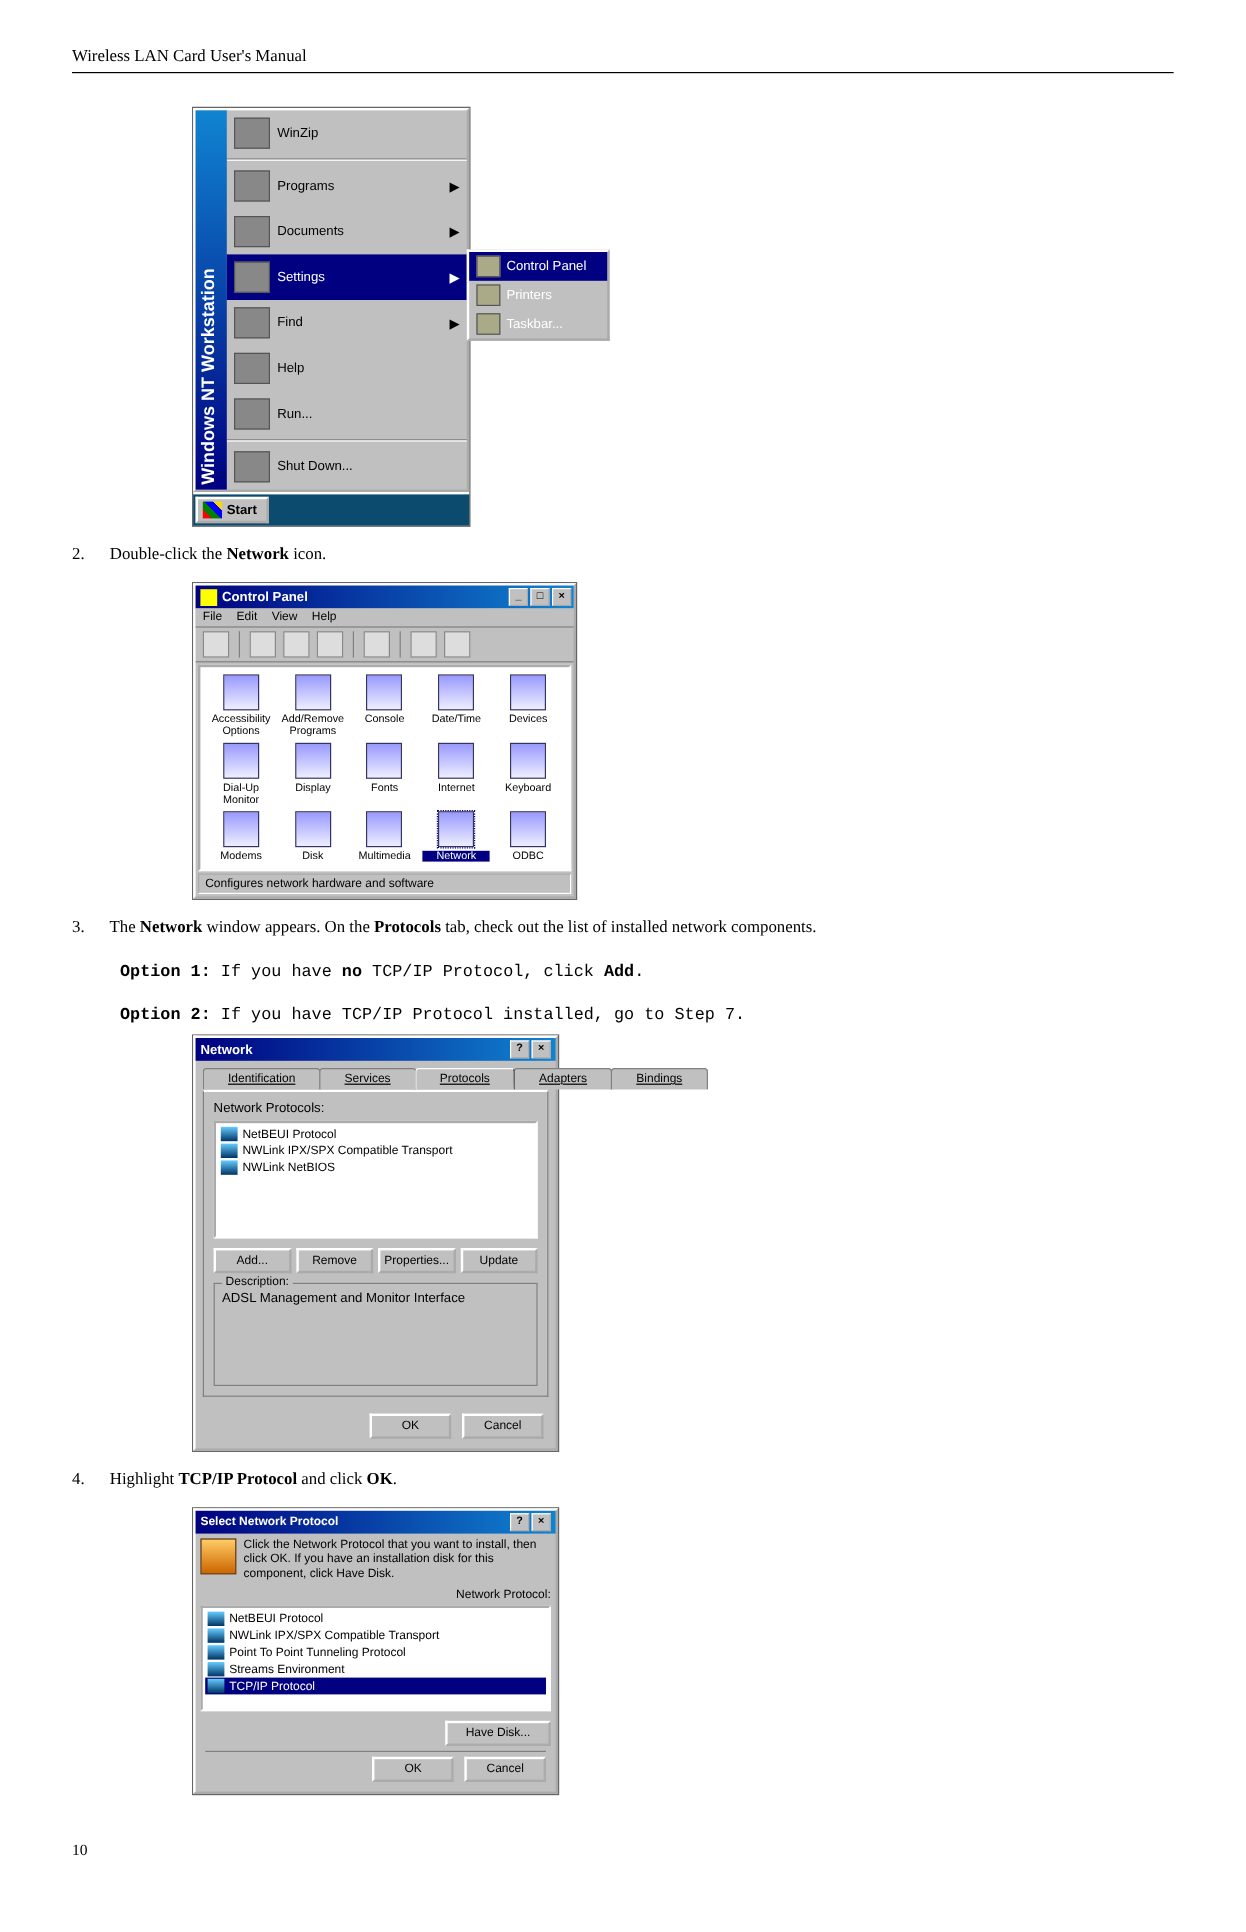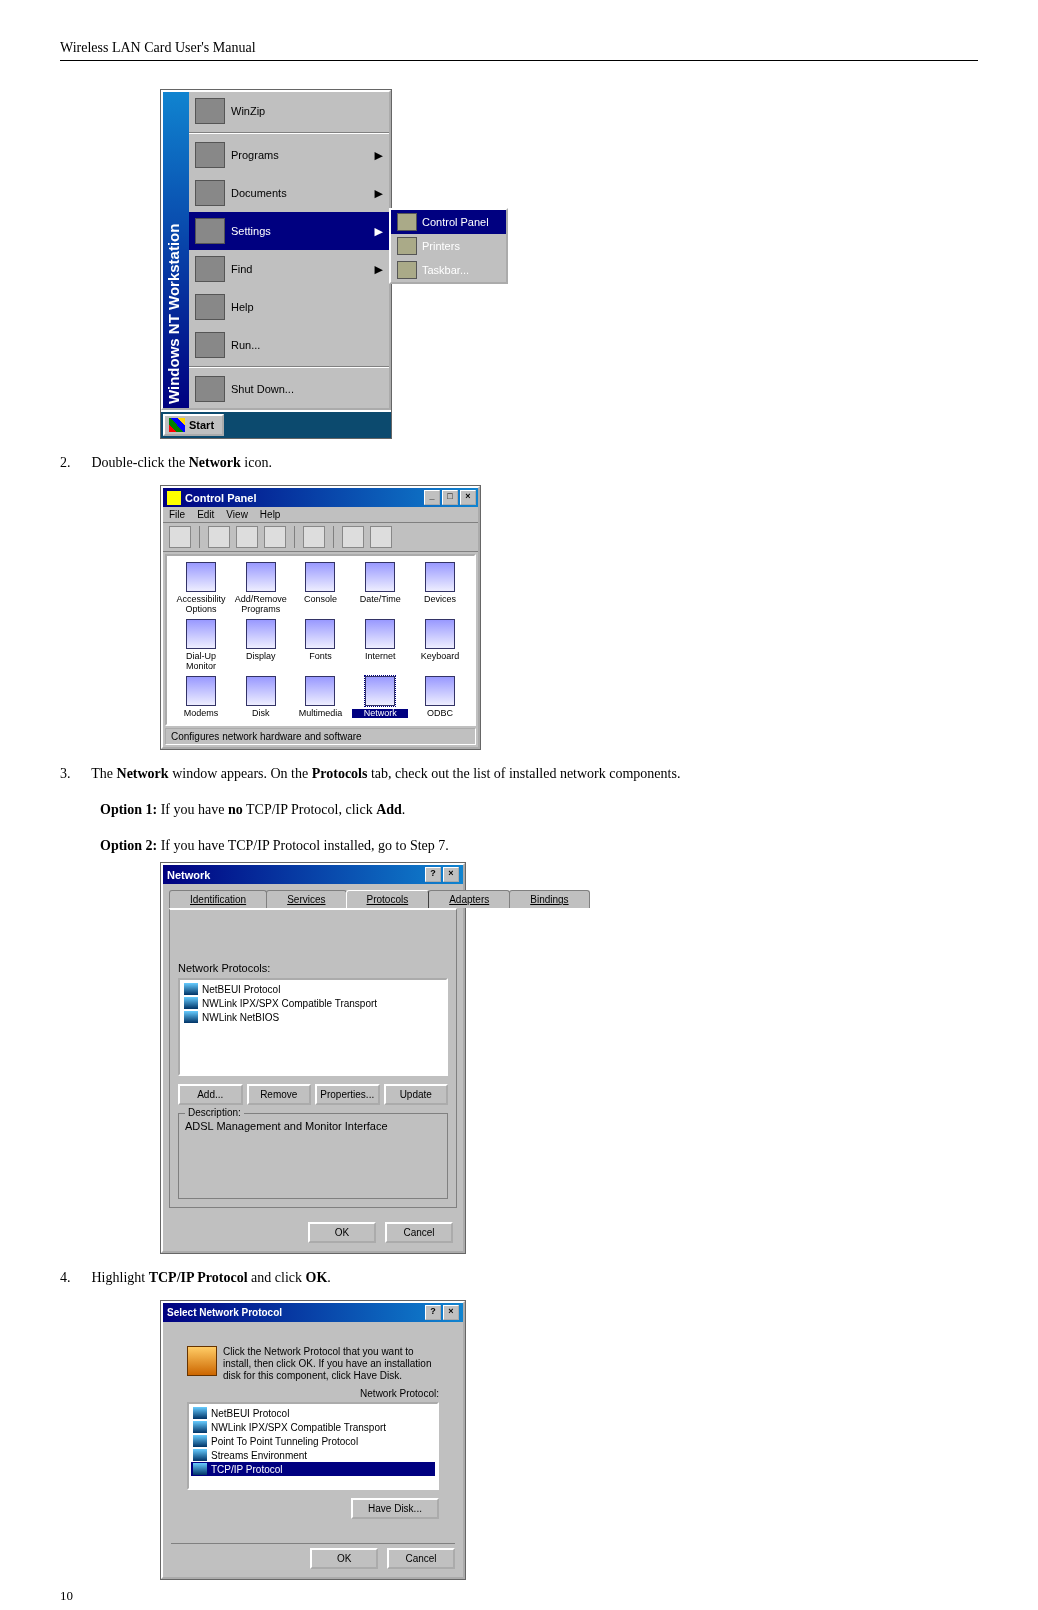--- a/index.html
+++ b/index.html
@@ -20,20 +20,21 @@
   .step {
     margin: 8px 0 6px 0;
   }
   .step-num {
     display: inline-block;
     width: 28px;
   }
   .option-line {
     margin-left: 40px;
     margin-top: 20px;
+    font-family: Liberation Mono, monospace;
   }
   .img-box {
     margin: 8px 0 8px 100px;
     border: 1px solid #666;
     display: inline-block;
     background: #c0c0c0;
   }
 
   
   .start-menu {
@@ -187,29 +188,29 @@
   .dlg-footer .win-btn { display:inline-block; width:60px; margin-left:6px; flex:none; }
 
   
   .dlg2 {
     width: 300px;
     font-family: Tahoma, sans-serif;
     font-size: 10px;
     background:#c0c0c0;
     border:2px outset #fff;
   }
-  .dlg2-body { padding:24px; }
+  .dlg2-body { padding:4px; }
   .dlg2-desc { display:flex; gap:6px; margin-bottom:6px; }
   .dlg2-icon { width:28px; height:28px; background:linear-gradient(#fc6,#c60); border:1px solid #630; flex-shrink:0; }
   .dlg2-text { font-size:10px; line-height:1.2; }
   .dlg2-list {
     background:#fff; border:2px inset #fff; height:80px; padding:2px; font-size:10px;
   }
   .dlg2-footer { text-align:right; padding:4px 8px 8px; }
-  .page-num { font-size:13px; }
+  .page-num { margin-top:30px; font-size:13px; }
 </style>
 </head>
 <body>
 
 
 
 <div class="doc-header">Wireless LAN Card User's Manual</div>
 
 
 <div class="img-box" style="position:relative; overflow:visible;">
@@ -405,21 +406,21 @@
       </span>
     </div>
     <div class="tabstrip">
       <div class="tab">Identification</div>
       <div class="tab">Services</div>
       <div class="tab active">Protocols</div>
       <div class="tab">Adapters</div>
       <div class="tab">Bindings</div>
     </div>
     <div class="tabpanel">
-      <div style="margin-bottom:4px;margin-top:44px;">Network Protocols:</div>
+      <div style="margin-bottom:4px;">Network Protocols:</div>
       <div class="listbox">
         <div class="list-row">
             <span class="li-icon"></span>
             <span>NetBEUI Protocol</span>
           </div>
         <div class="list-row">
             <span class="li-icon"></span>
             <span>NWLink IPX/SPX Compatible Transport</span>
           </div>
         <div class="list-row">

